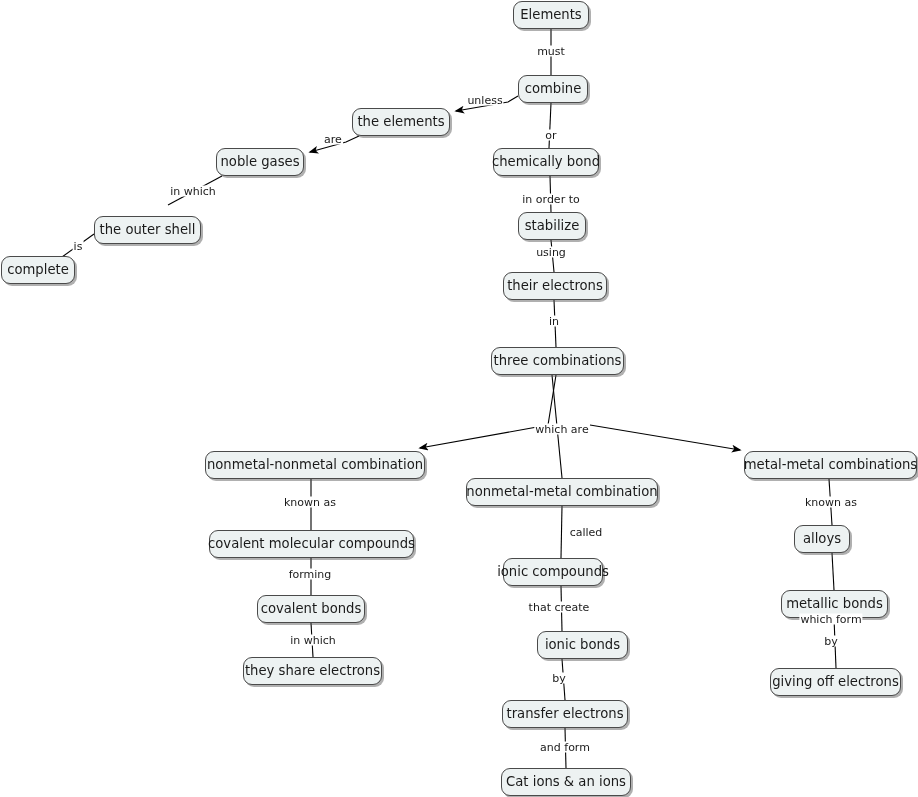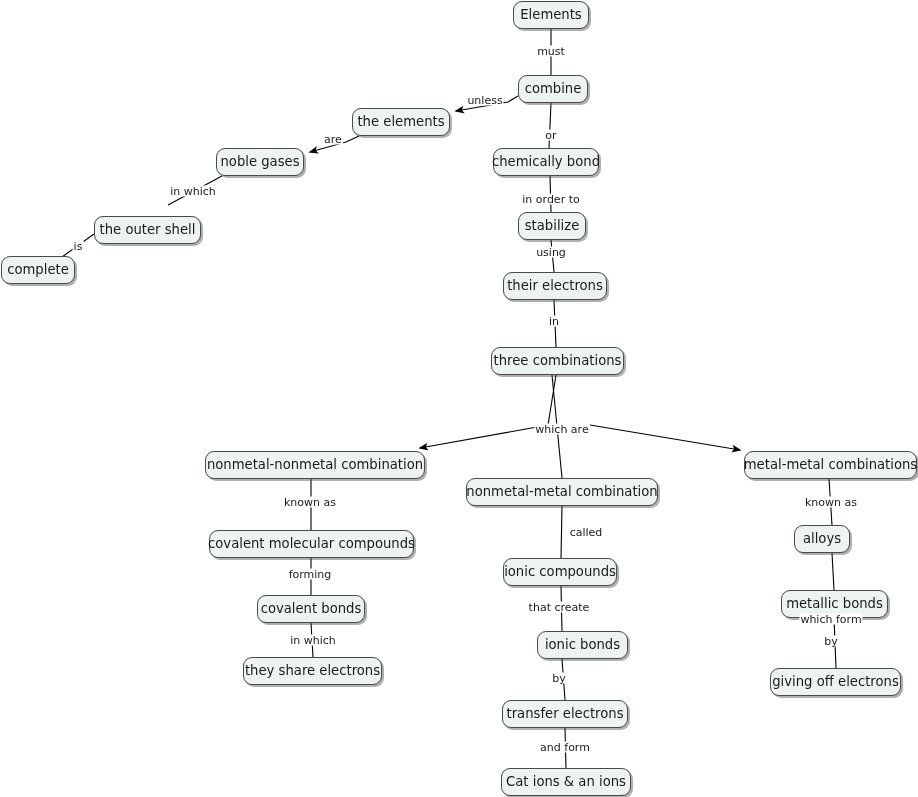--- a/index.html
+++ b/index.html
@@ -97,21 +97,21 @@
       <div class="node" style="left: 1px; top: 256px; width: 74px; height: 28px;">complete</div>
       <div class="node" style="left: 493px; top: 148px; width: 106px; height: 28px;">chemically bond</div>
       <div class="node" style="left: 518px; top: 212px; width: 68px; height: 28px;">stabilize</div>
       <div class="node" style="left: 503px; top: 272px; width: 104px; height: 28px;">their electrons</div>
       <div class="node" style="left: 491px; top: 347px; width: 133px; height: 28px;">three combinations</div>
       <div class="node" style="left: 205px; top: 451px; width: 220px; height: 28px;">nonmetal-nonmetal combination</div>
       <div class="node" style="left: 209px; top: 530px; width: 205px; height: 28px;">covalent molecular compounds</div>
       <div class="node" style="left: 257px; top: 595px; width: 108px; height: 28px;">covalent bonds</div>
       <div class="node" style="left: 243px; top: 657px; width: 139px; height: 28px;">they share electrons</div>
       <div class="node" style="left: 466px; top: 478px; width: 192px; height: 28px;">nonmetal-metal combination</div>
-      <div class="node" style="left: 503px; top: 558px; width: 114px; height: 28px;">ionic compounds</div>
+      <div class="node" style="left: 503px; top: 558px; width: 100px; height: 28px;">ionic compounds</div>
       <div class="node" style="left: 517px; top: 631px; width: 91px; height: 28px; margin-left: 20px;">ionic bonds</div>
       <div class="node" style="left: 502px; top: 700px; width: 126px; height: 28px;">transfer electrons</div>
       <div class="node" style="left: 501px; top: 768px; width: 130px; height: 28px;">Cat ions &amp;  an ions</div>
       <div class="node" style="left: 744px; top: 451px; width: 173px; height: 28px;">metal-metal combinations</div>
       <div class="node" style="left: 794px; top: 525px; width: 56px; height: 28px;">alloys</div>
       <div class="node" style="left: 781px; top: 590px; width: 107px; height: 28px;">metallic bonds</div>
       <div class="node" style="left: 770px; top: 668px; width: 131px; height: 28px;">giving off electrons</div>
     </div>
   <div id="label-layer">
       <div class="link-label" style="left: 551px; top: 51px;">must</div>

